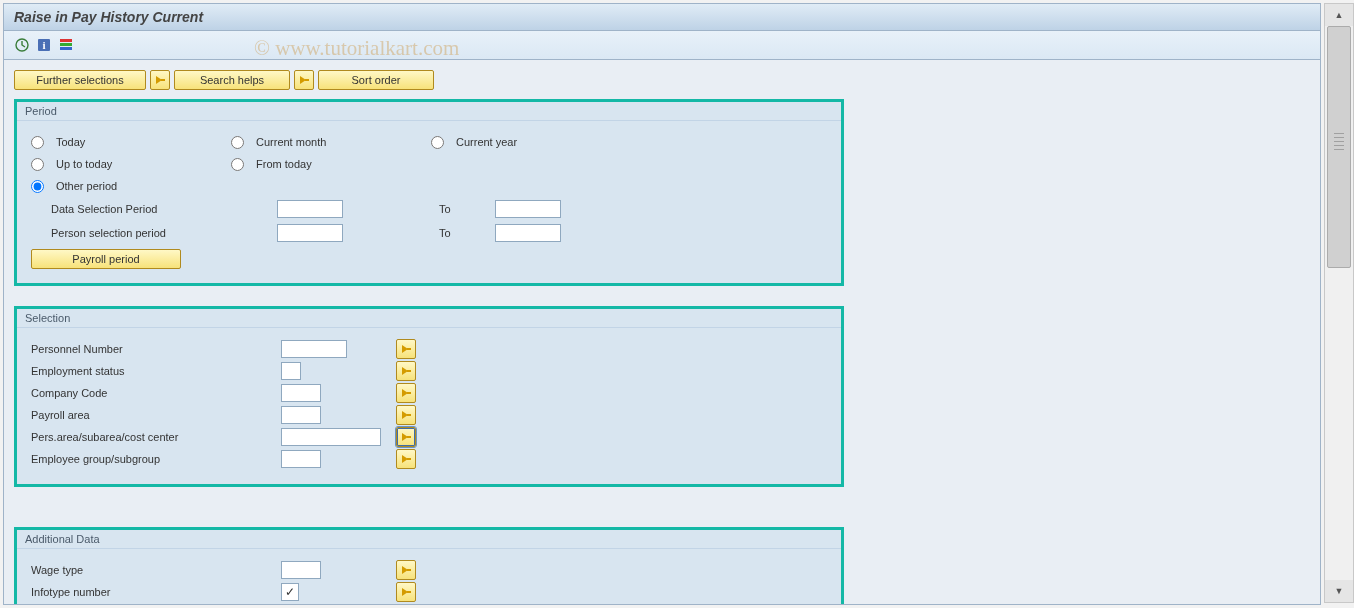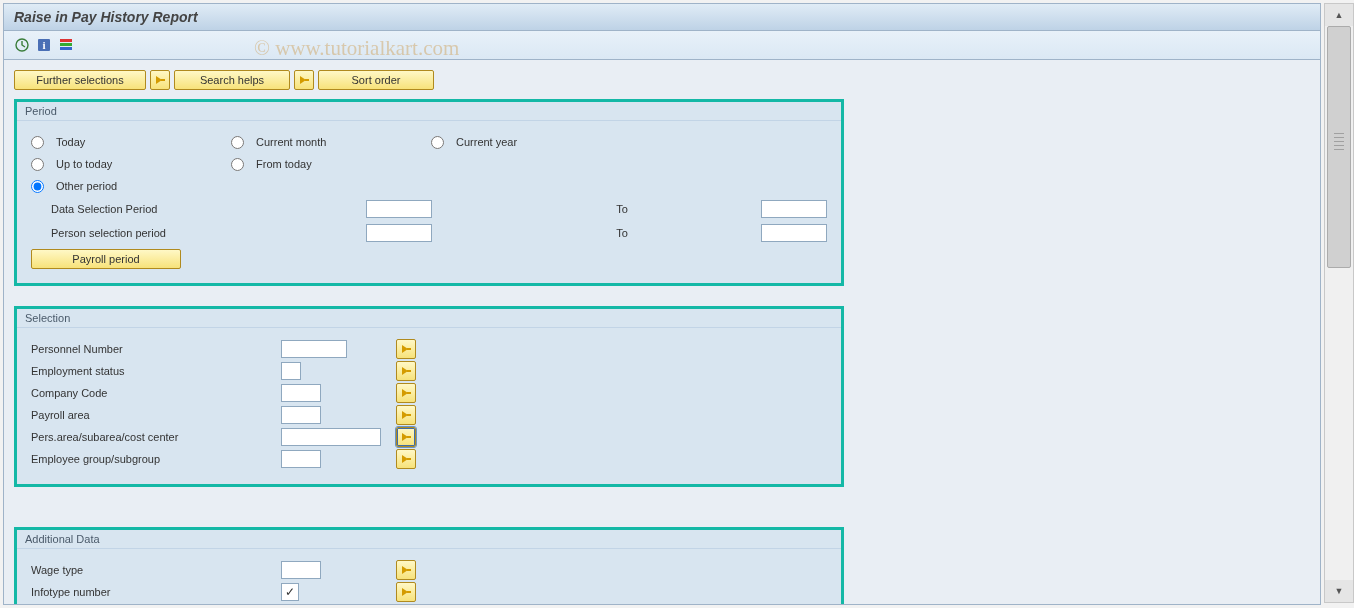--- a/index.html
+++ b/index.html
@@ -187,21 +187,20 @@
     margin: 0;
   }
   .indent-block {
     padding-left: 20px;
   }
   .field-row {
     display: flex;
     align-items: center;
     height: 24px;
     gap: 16px;
-    justify-content: space-between;
   }
   .label-col  { width: 210px; }
   .input-slim {
     height: 18px;
     border: 1px solid #8fa8bf;
     background: #fff;
     box-sizing: border-box;
     padding: 0 3px;
     font-size: 11px;
   }
@@ -237,21 +236,21 @@
      font-size:12px;
      line-height:1;
   }
 </style>
 </head>
 <body>
 
 <div class="app">
 
   <div class="titlebar">
-    <span>Raise in Pay History Report</span>
+    <span>Raise in Pay History Current</span>
   </div>
 
   <div class="toolbar">
     <span class="tool-icon">
       <svg width="14" height="14" viewBox="0 0 14 14">
         <circle cx="7" cy="7" r="6" fill="none" stroke="#3a7d3a" stroke-width="1.4"></circle>
         <path d="M7 3 L7 7 L10 9" stroke="#3a7d3a" stroke-width="1.4" fill="none"></path>
       </svg>
     </span>
     <span class="tool-icon">

